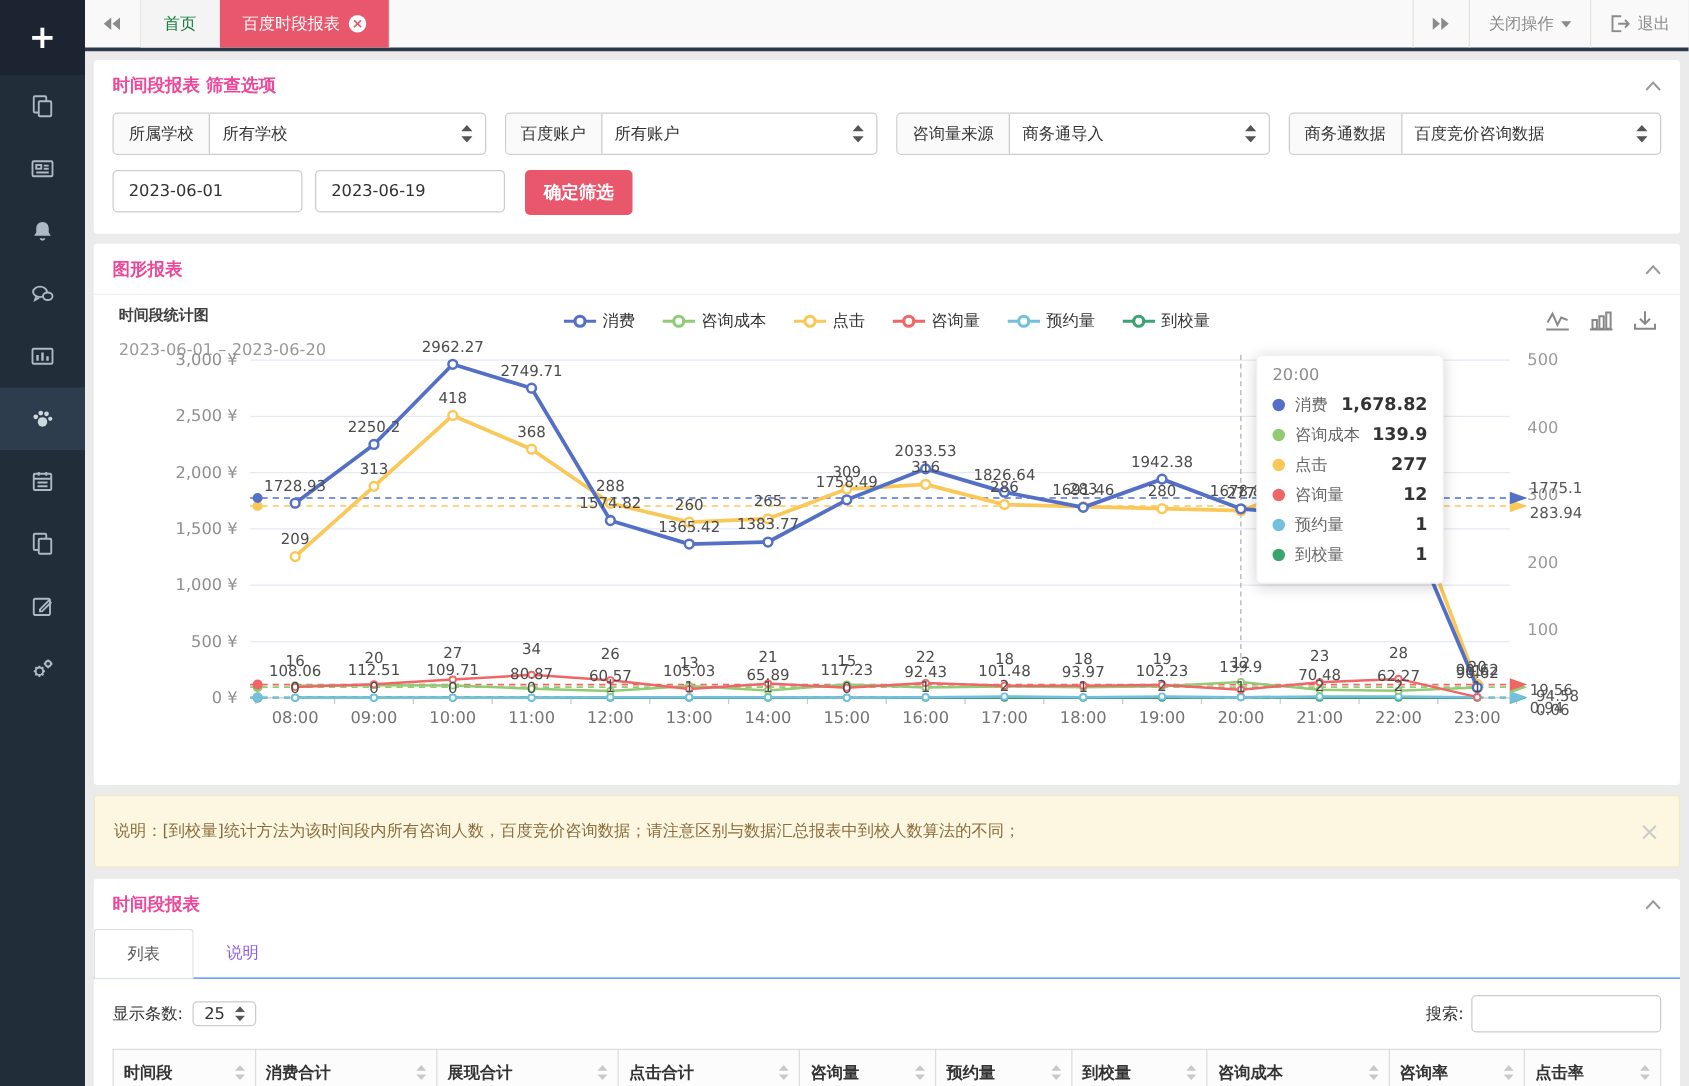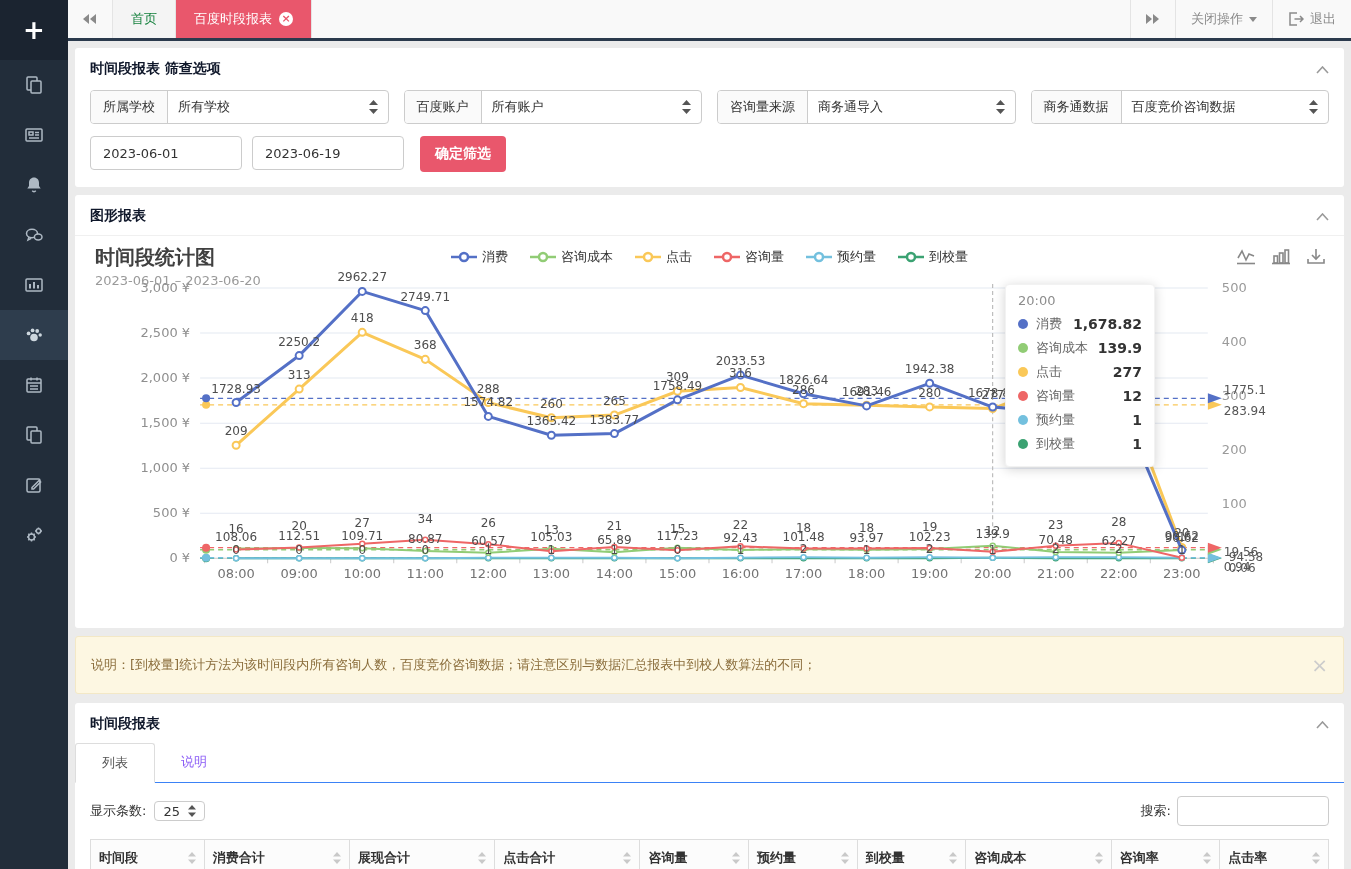--- a/index.html
+++ b/index.html
@@ -23,36 +23,36 @@
   .tab { display:flex; align-items:center; gap:7px; padding:0 18px; font-size:13px; color:#15803d; border-right:1px solid #e4e4e4; background:#f4f4f4; cursor:pointer; }
   .tab.active { background:#e9576c; color:#fff; }
   .tab-close { width:14px; height:14px; border-radius:50%; background:#fff; color:#e9576c; font-size:11px; line-height:13px; text-align:center; font-weight:bold; }
   .spacer { flex:1; }
   .caret-down { width:0; height:0; border-left:4px solid transparent; border-right:4px solid transparent; border-top:5px solid #8a8a8a; display:inline-block; }
 
   
   .content { flex:1; padding:7px; overflow:hidden; }
   .panel { background:#fff; border-radius:3px; margin-bottom:8px; position:relative; }
   .panel-head { display:flex; align-items:center; justify-content:space-between; padding:12px 15px 10px; }
-  .panel-title { color:#0f172a; font-weight:bold; font-size:14px; }
+  .panel-title { color:#ec4899; font-weight:bold; font-size:14px; }
   .chev { cursor:pointer; }
 
   .filters { padding:2px 15px 12px; display:flex; gap:15px; }
   .group { display:flex; height:34px; border:1px solid #ccc; border-radius:4px; overflow:hidden; flex:1; background:#fff; }
   .addon { background:#fafafa; border-right:1px solid #ccc; display:flex; align-items:center; padding:0 12px; font-size:13px; color:#333; white-space:nowrap; }
   .selbox { flex:1; display:flex; align-items:center; justify-content:space-between; padding:0 10px; font-size:13px; color:#333; cursor:pointer;text-align:right; }
   .filters2 { padding:0 15px 15px; display:flex; gap:10px; }
   .datebox { width:152px; height:34px; border:1px solid #ccc; border-radius:4px; display:flex; align-items:center; padding:0 12px; font-size:13px; background:#fff; cursor:text; }
   .btn-danger { background:#e9576c; color:#fff; border:none; border-radius:4px; height:36px; padding:0 15px; font-size:14px; font-weight:bold; margin-left:6px; cursor:pointer; }
 
   
   .chart-head { border-bottom:1px solid #f0f0f0; }
   .chart-wrap { position:relative; height:392px; }
   #chart-svg { position:absolute; inset:0; font-family:"DejaVu Sans","Liberation Sans",sans-serif; }
-  .chart-title { position:absolute; left:20px; top:8px; font-size:20px; font-weight:bold; color:#404040; }
+  .chart-title { position:absolute; left:20px; top:8px; font-size:12px; font-weight:bold; color:#404040; }
   .chart-sub { position:absolute; left:20px; top:37px; font-size:13px; color:#9a9a9a; }
   .legend { position:absolute; top:12px; left:0; right:0; display:flex; justify-content:center; gap:22px; pointer-events:none; }
   .leg-item { display:flex; align-items:center; gap:5px; font-size:13px; color:#333; pointer-events:auto; cursor:pointer; }
   .toolbar { position:absolute; right:18px; top:12px; display:flex; gap:15px; }
   .toolbar svg { stroke:#888; fill:none; stroke-width:1.6; cursor:pointer; }
   .tooltip { position:absolute; left:930px; top:48px; width:150px; background:#fff; border:1px solid #f2f2f2; border-radius:4px; box-shadow:0 2px 12px rgba(0,0,0,.18); padding:8px 12px 10px; z-index:5; }
   .tt-title { color:#8d8d8d; font-size:13px; margin-bottom:4px; }
   .tt-row { display:flex; align-items:center; gap:8px; font-size:13px; color:#666; height:24px; }
   .tt-dot { width:10px; height:10px; border-radius:50%; flex:none; }
   .tt-val { margin-left:auto; font-weight:bold; color:#333; font-size:14px; }

